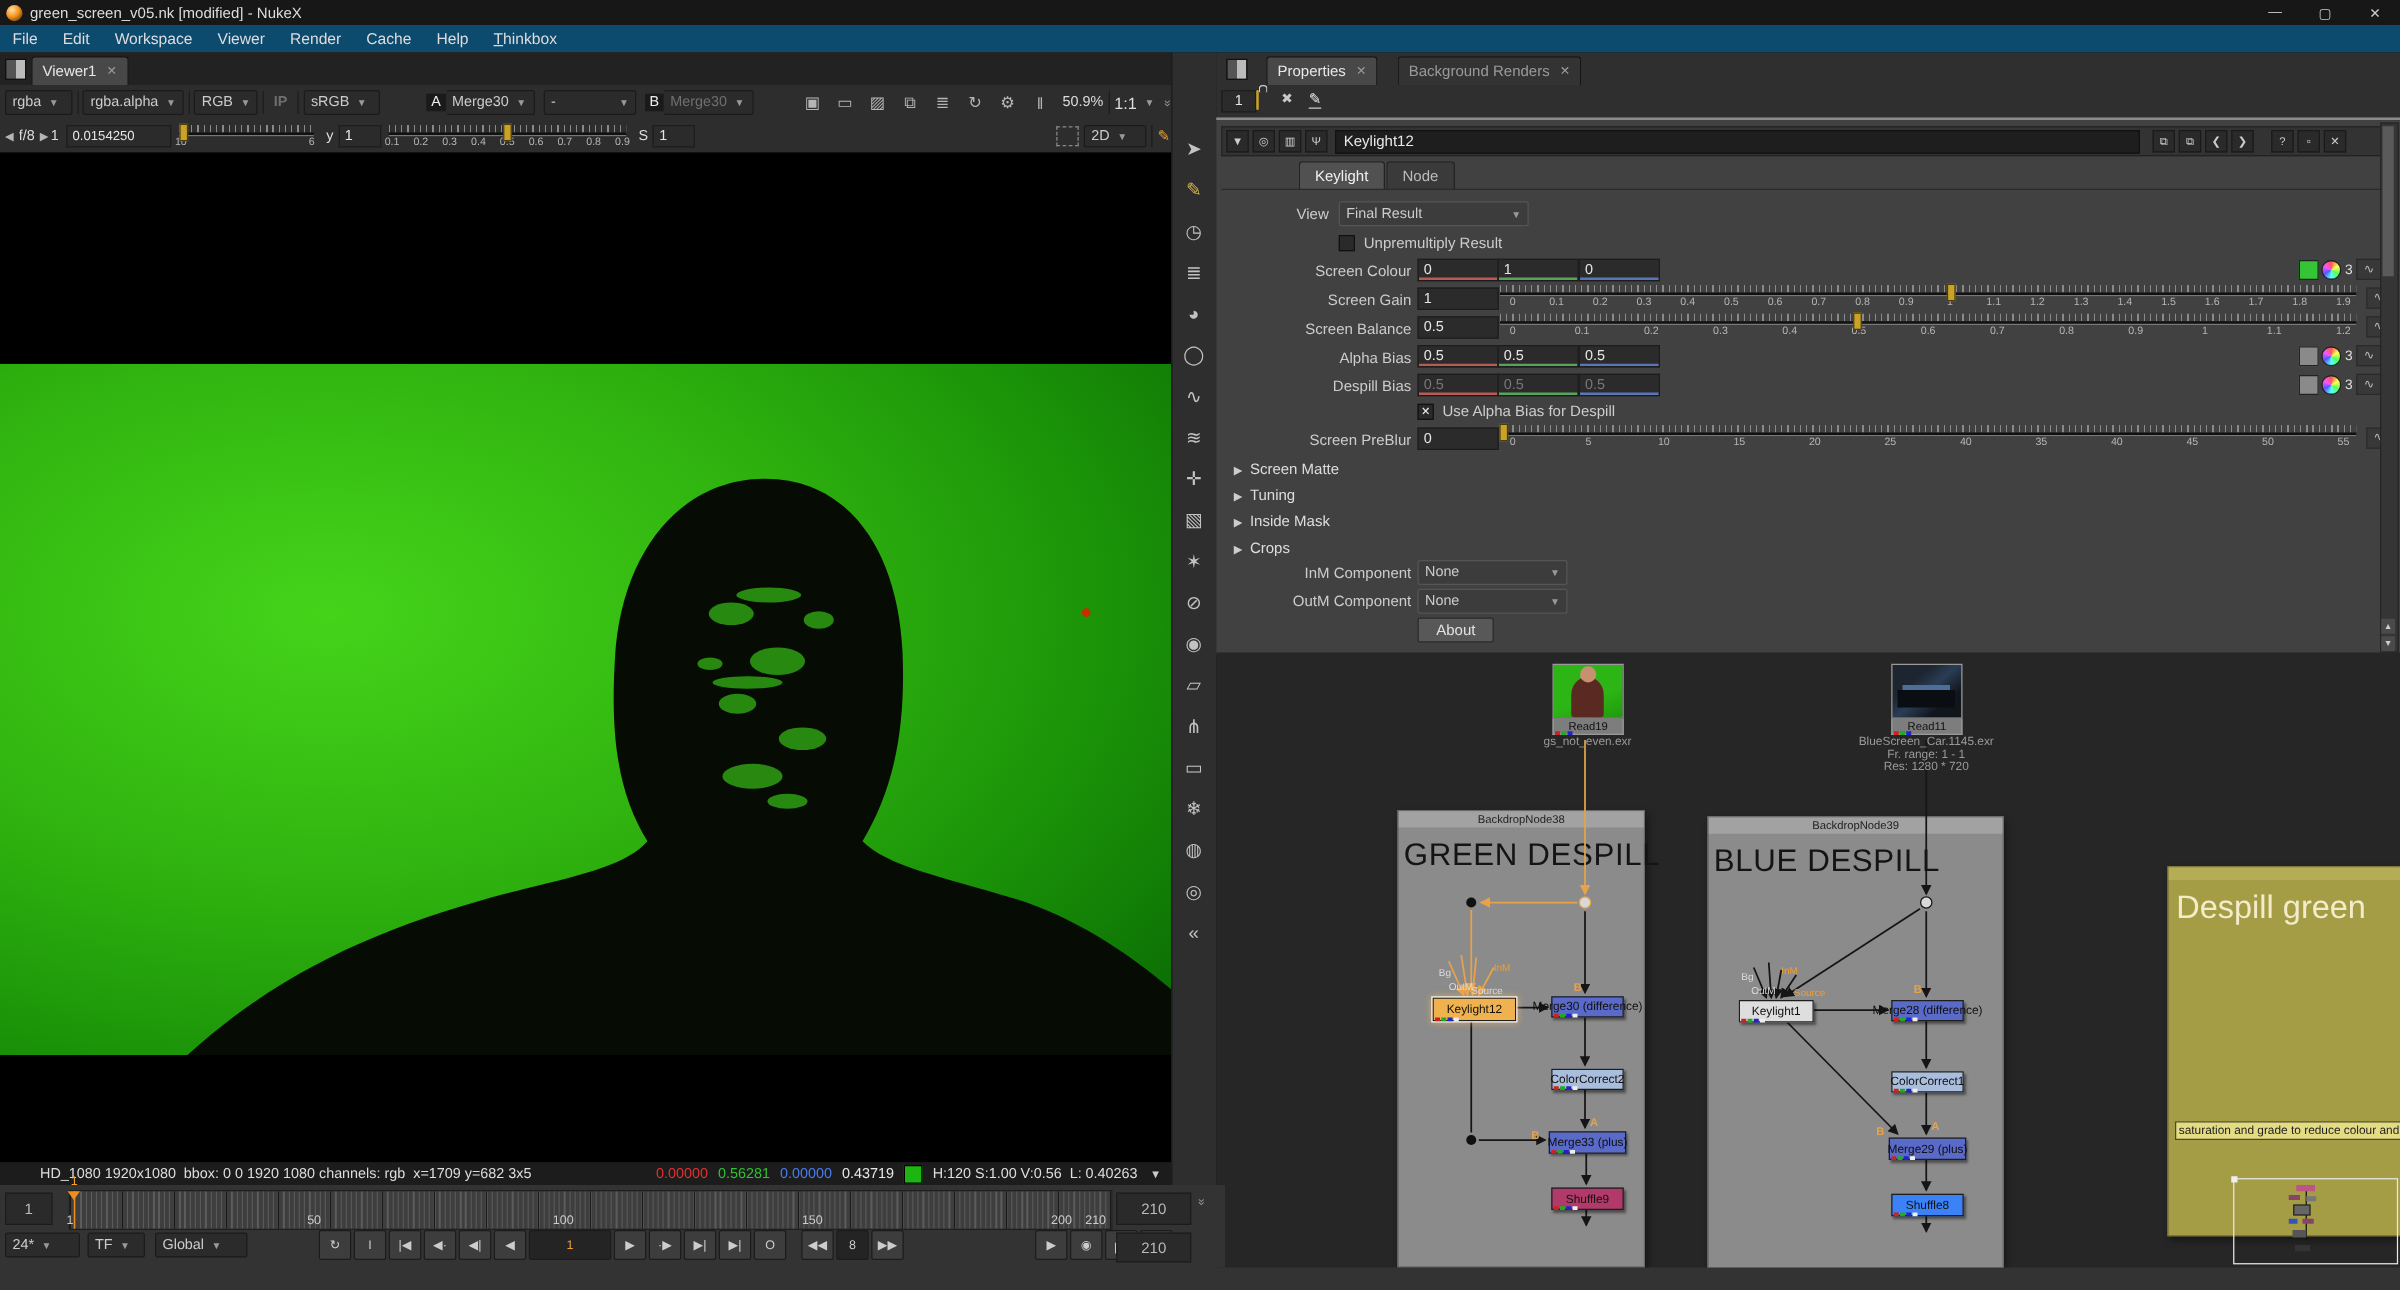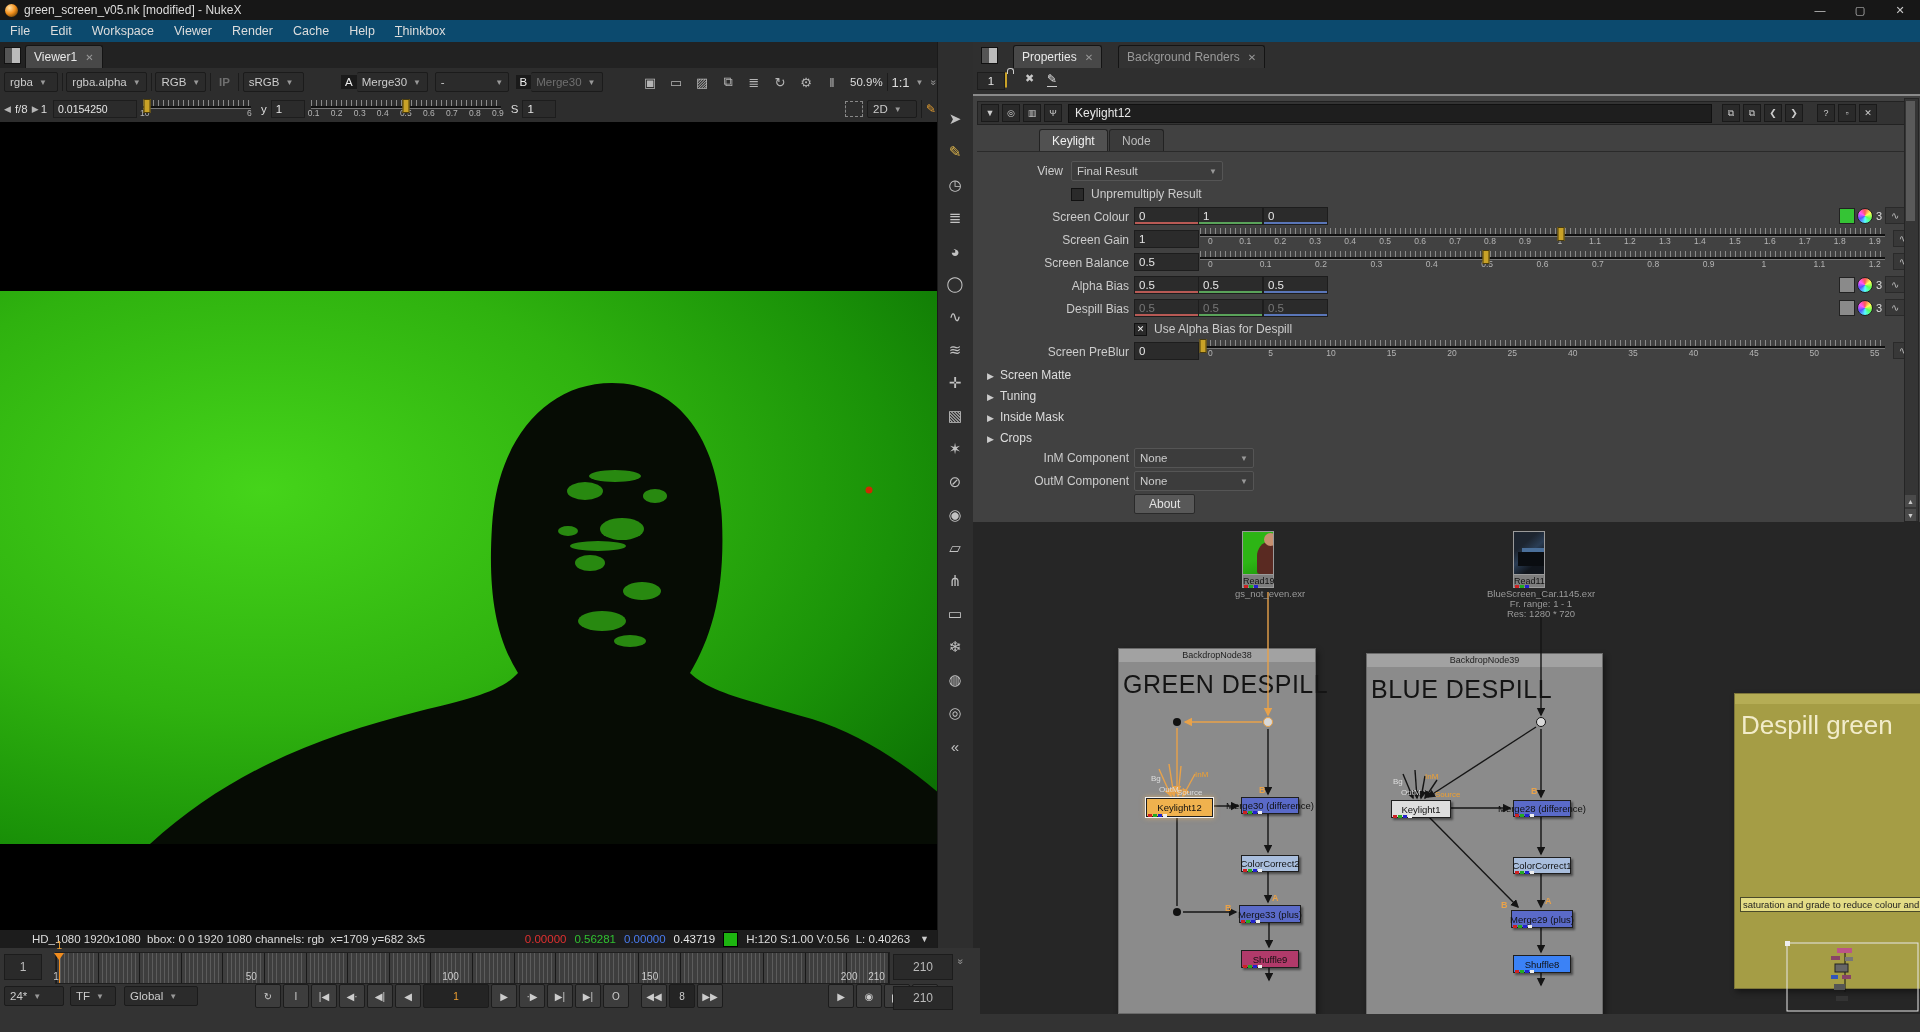--- a/index.html
+++ b/index.html
@@ -81,21 +81,21 @@
   
   #graph{left:973px;top:522px;width:947px;height:492px;background:#262626;overflow:hidden}
   .backdrop{position:absolute;background:#8b8b8b;border:1px solid #6a6a6a;box-shadow:2px 3px 6px rgba(0,0,0,.45)}
   .backdrop .bdhead{height:13px;background:#a2a2a2;font-size:9px;color:#222;text-align:center;line-height:13px;overflow:hidden}
   .backdrop .bdtitle{font-size:25px;color:#141414;white-space:nowrap;margin:8px 0 0 4px;letter-spacing:.5px}
   .gnode{position:absolute;border:1px solid #1e1e1e;display:flex;align-items:center;justify-content:center;
          font-size:9.5px;color:#101010;white-space:nowrap;box-shadow:1.5px 2px 2px rgba(0,0,0,.45)}
   .gnode.sel{outline:1px solid #f2f2f2;box-shadow:0 0 5px 1px rgba(255,190,90,.55)}
   .chips{position:absolute;left:1px;bottom:-1px;display:flex;gap:1px}
   .chip{width:4px;height:3px}
-  .read{position:absolute;width:32px}
+  .read{position:absolute;width:57px}
   .read .thumb{height:42px;border:1px solid #9a9a9a;position:relative;overflow:hidden}
   .read .nm{background:#7d7d7d;color:#111;font-size:9px;text-align:center;height:12px;line-height:12px;
             border:1px solid #9a9a9a;border-top:none;position:relative}
   .gtext{position:absolute;font-size:9.5px;color:#9a9a9a;white-space:nowrap;transform:translateX(-50%)}
   .portlbl{position:absolute;font-size:9px;color:#e8a24a;font-weight:bold}
   .inlbl{position:absolute;font-size:8px;white-space:nowrap}
   .sticky{position:absolute;background:#a59d45;border:1px solid #7d763a;box-shadow:2px 3px 6px rgba(0,0,0,.45)}
   .sticky .sthead{height:10px;background:#b5ad55}
   .sticky .sttitle{font-size:26px;color:#f2ecca;margin:6px 0 0 6px;white-space:nowrap}
   .sticky .caption{position:absolute;left:5px;right:0;background:#e3dc85;border:1px solid #4a4a2a;

